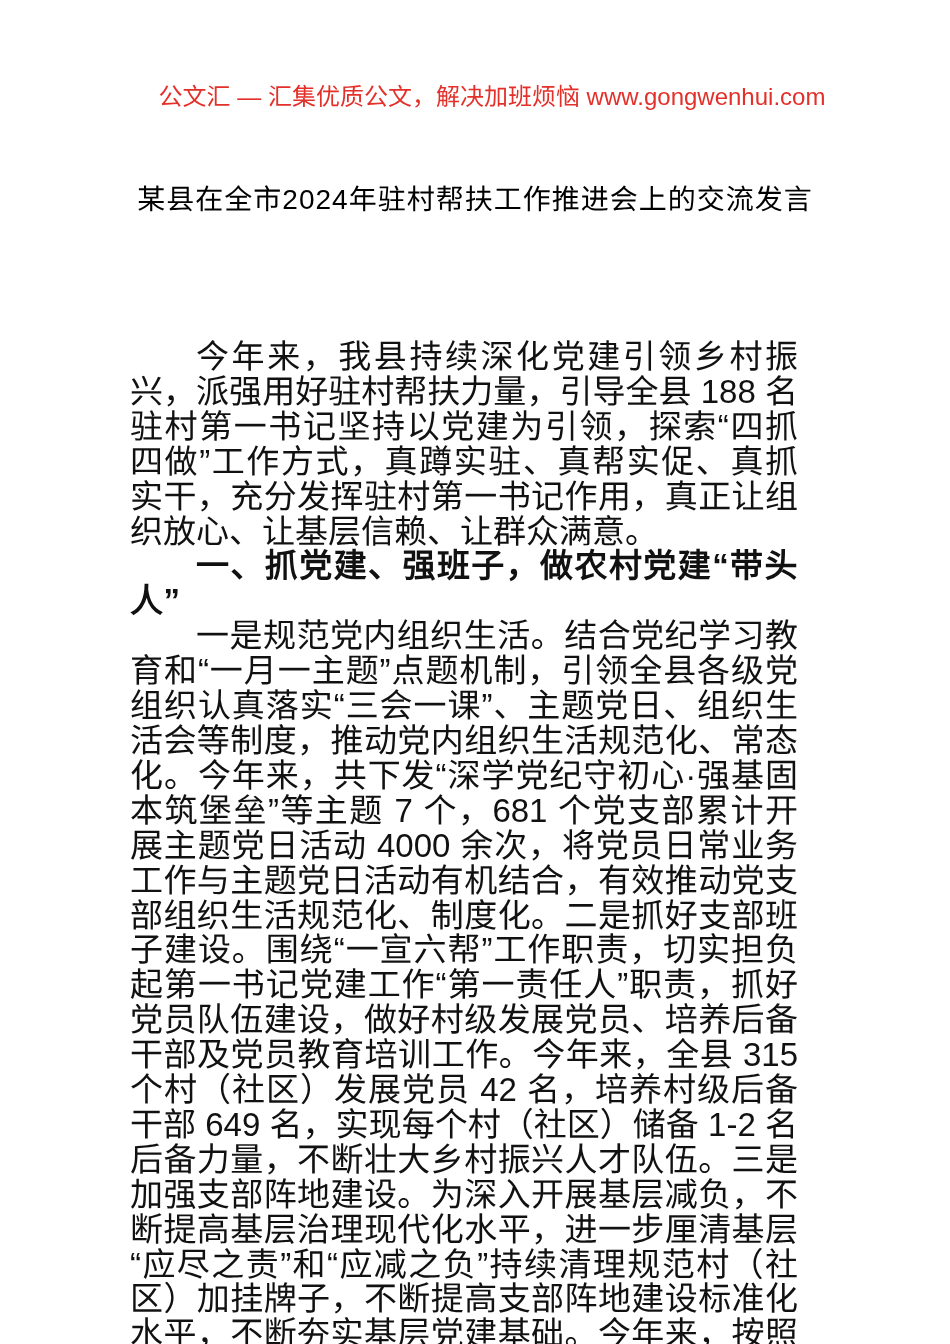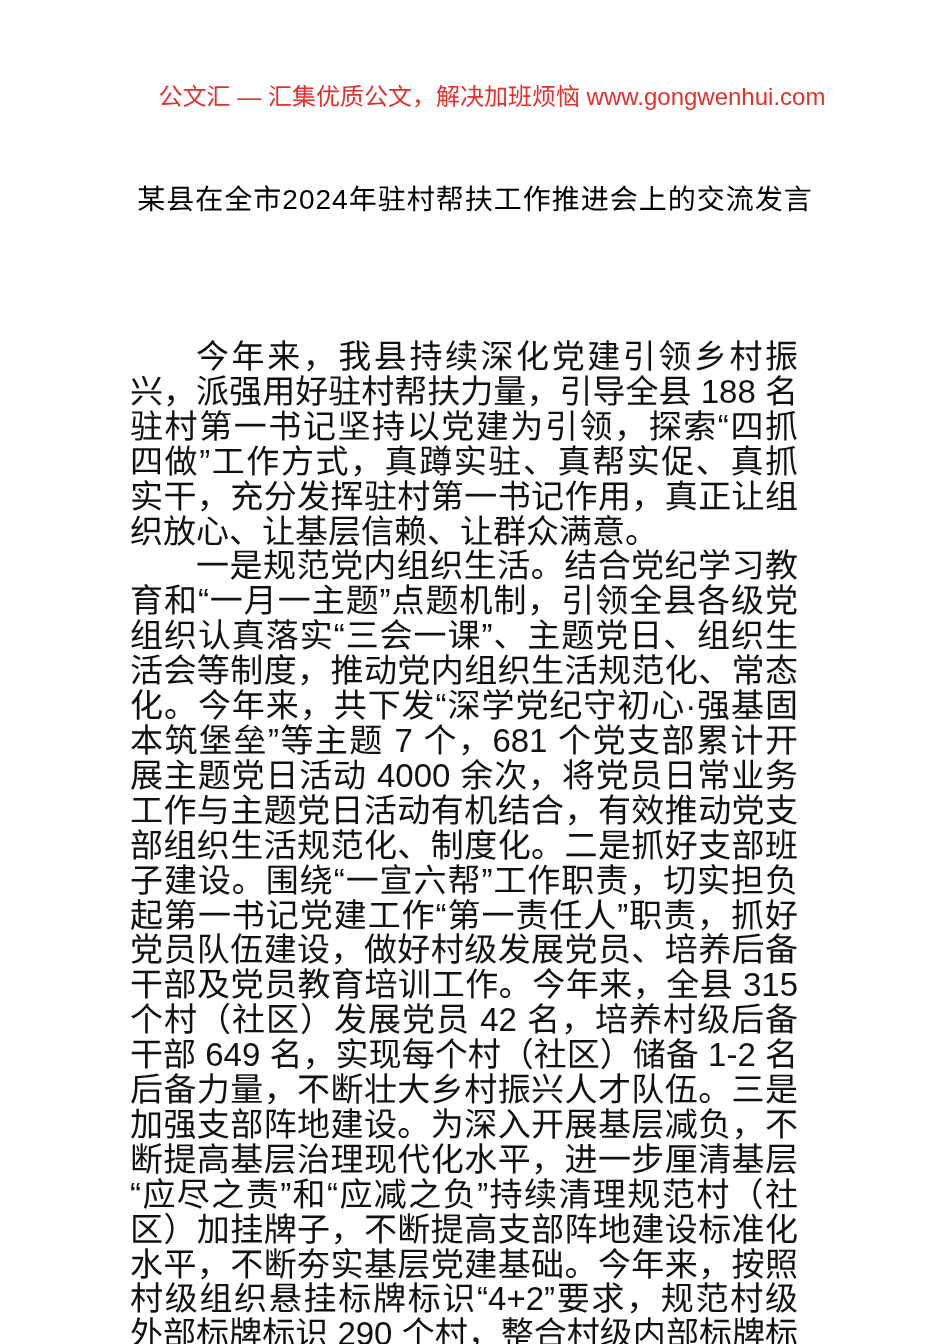--- a/index.html
+++ b/index.html
@@ -68,16 +68,17 @@
 <body>
 
 <div class="page">
 
   <div class="banner" style="color: rgb(227, 48, 42);">公文汇 — 汇集优质公文，解决加班烦恼 www.gongwenhui.com</div>
 
   <h1 class="title">某县在全市2024年驻村帮扶工作推进会上的交流发言</h1>
 
   <div class="content">
     <p class="para">今年来，我县持续深化党建引领乡村振兴，派强用好驻村帮扶力量，引导全县 188 名驻村第一书记坚持以党建为引领，探索“四抓四做”工作方式，真蹲实驻、真帮实促、真抓实干，充分发挥驻村第一书记作用，真正让组织放心、让基层信赖、让群众满意。</p>
+    <p class="para heading">一、抓党建、强班子，做农村党建“带头人”</p>
     <p class="para">一是规范党内组织生活。结合党纪学习教育和“一月一主题”点题机制，引领全县各级党组织认真落实“三会一课”、主题党日、组织生活会等制度，推动党内组织生活规范化、常态化。今年来，共下发“深学党纪守初心·强基固本筑堡垒”等主题 7 个，681 个党支部累计开展主题党日活动 4000 余次，将党员日常业务工作与主题党日活动有机结合，有效推动党支部组织生活规范化、制度化。二是抓好支部班子建设。围绕“一宣六帮”工作职责，切实担负起第一书记党建工作“第一责任人”职责，抓好党员队伍建设，做好村级发展党员、培养后备干部及党员教育培训工作。今年来，全县 315 个村（社区）发展党员 42 名，培养村级后备干部 649 名，实现每个村（社区）储备 1-2 名后备力量，不断壮大乡村振兴人才队伍。三是加强支部阵地建设。为深入开展基层减负，不断提高基层治理现代化水平，进一步厘清基层“应尽之责”和“应减之负”持续清理规范村（社区）加挂牌子，不断提高支部阵地建设标准化水平，不断夯实基层党建基础。今年来，按照村级组织悬挂标牌标识“4+2”要求，规范村级外部标牌标识 290 个村，整合村级内部标牌标识 258 个村，清理挂牌</p>
   </div>
 
 </div>
 
 </body></html>

